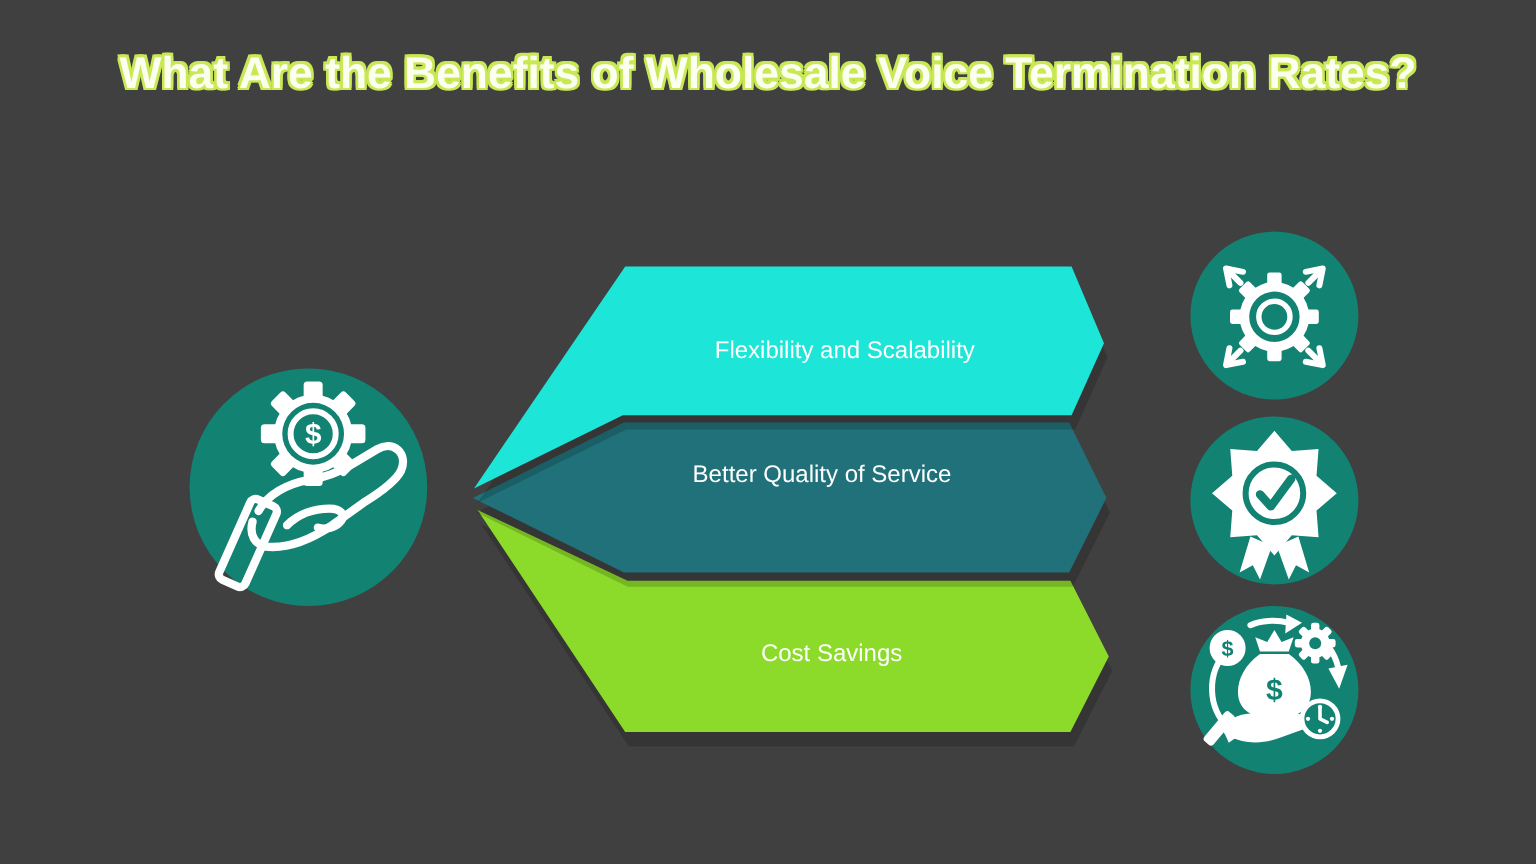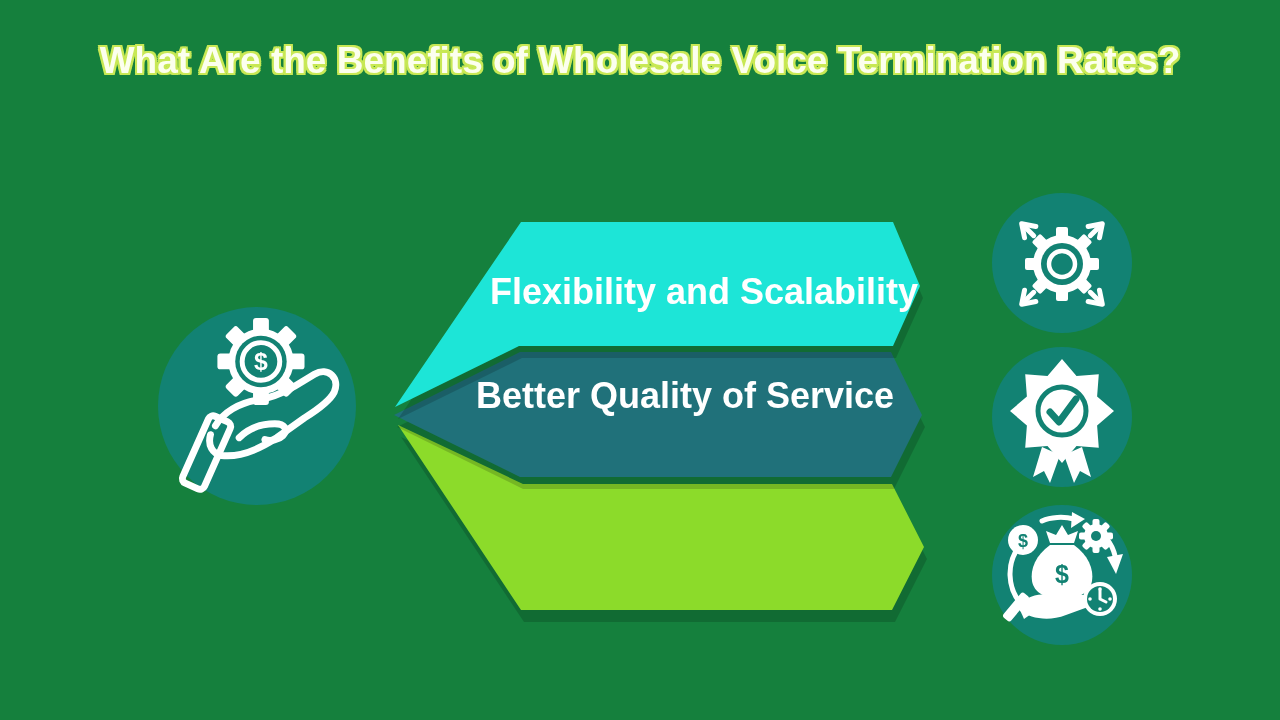--- a/index.html
+++ b/index.html
@@ -1,35 +1,35 @@
 <!DOCTYPE html>
 <html><head>
 <meta charset="utf-8">
 <style>
   html,body{margin:0;padding:0;background:#0c8a7e;}
   .canvas{
     position:relative;width:1280px;height:720px;overflow:hidden;
-    background:#15803d;
+    background:#404040;
     font-family:"Liberation Sans","DejaVu Sans",sans-serif;
   }
   .title{
     position:absolute;left:0;right:0;top:40px;
     text-align:center;font-size:37px;font-weight:bold;letter-spacing:0;
     color:#FCFFEE;
     text-shadow:
       -2px -2px 0 #C8E855, 2px -2px 0 #C8E855,
       -2px  2px 0 #C8E855, 2px  2px 0 #C8E855,
       -2px  0   0 #C8E855, 2px  0   0 #C8E855,
        0   -2px 0 #C8E855, 0    2px 0 #C8E855;
   }
   .banners{position:absolute;left:0;top:0;}
   .band-label{
     position:absolute;width:490px;height:124px;
     display:flex;align-items:center;justify-content:center;
-    color:#FFFFFF;font-weight:bold;font-size:36px;white-space:nowrap;
+    color:#FFFFFF;font-weight:normal;font-size:20px;white-space:nowrap;
   }
   #lbl1{left:459px;top:230px;}
   #lbl2{left:440px;top:334px;}
   #lbl3{left:448px;top:483px;}
   .icon-circle{position:absolute;border-radius:50%;background:#128273;}
   #left-circle{left:158px;top:307px;width:198px;height:198px;}
   #rc1{left:992px;top:193px;width:140px;height:140px;}
   #rc2{left:992px;top:347px;width:140px;height:140px;}
   #rc3{left:992px;top:505px;width:140px;height:140px;}
   .icon-circle svg{display:block;}
@@ -48,20 +48,21 @@
 
     <polygon points="394,415 520,352 891,352 922,415 891,477 520,477" transform="translate(3,12)" fill="rgba(0,0,0,0.16)"></polygon>
     <polygon points="394,415 520,352 891,352 922,415 891,477 520,477" fill="#20717A"></polygon>
 
     <polygon points="521,222 893,222 920,286 893,346 519,346 395,407" transform="translate(3,12)" fill="rgba(0,0,0,0.16)"></polygon>
     <polygon points="521,222 893,222 920,286 893,346 519,346 395,407" fill="#1DE5D7"></polygon>
   </svg>
 
   <div class="band-label" id="lbl1">Flexibility and Scalability</div>
   <div class="band-label" id="lbl2">Better Quality of Service</div>
+  <div class="band-label" id="lbl3">Cost Savings</div>
 
   <div class="icon-circle" id="left-circle">
     <svg viewBox="0 0 200 200" width="198" height="198">
       <g transform="translate(104,55)" fill="#FFFFFF">
         <rect x="-8" y="-44" width="16" height="16" rx="3"></rect>
         <rect x="-8" y="-44" width="16" height="16" rx="3" transform="rotate(45)"></rect>
         <rect x="-8" y="-44" width="16" height="16" rx="3" transform="rotate(90)"></rect>
         <rect x="-8" y="-44" width="16" height="16" rx="3" transform="rotate(135)"></rect>
         <rect x="-8" y="-44" width="16" height="16" rx="3" transform="rotate(180)"></rect>
         <rect x="-8" y="-44" width="16" height="16" rx="3" transform="rotate(225)"></rect>

